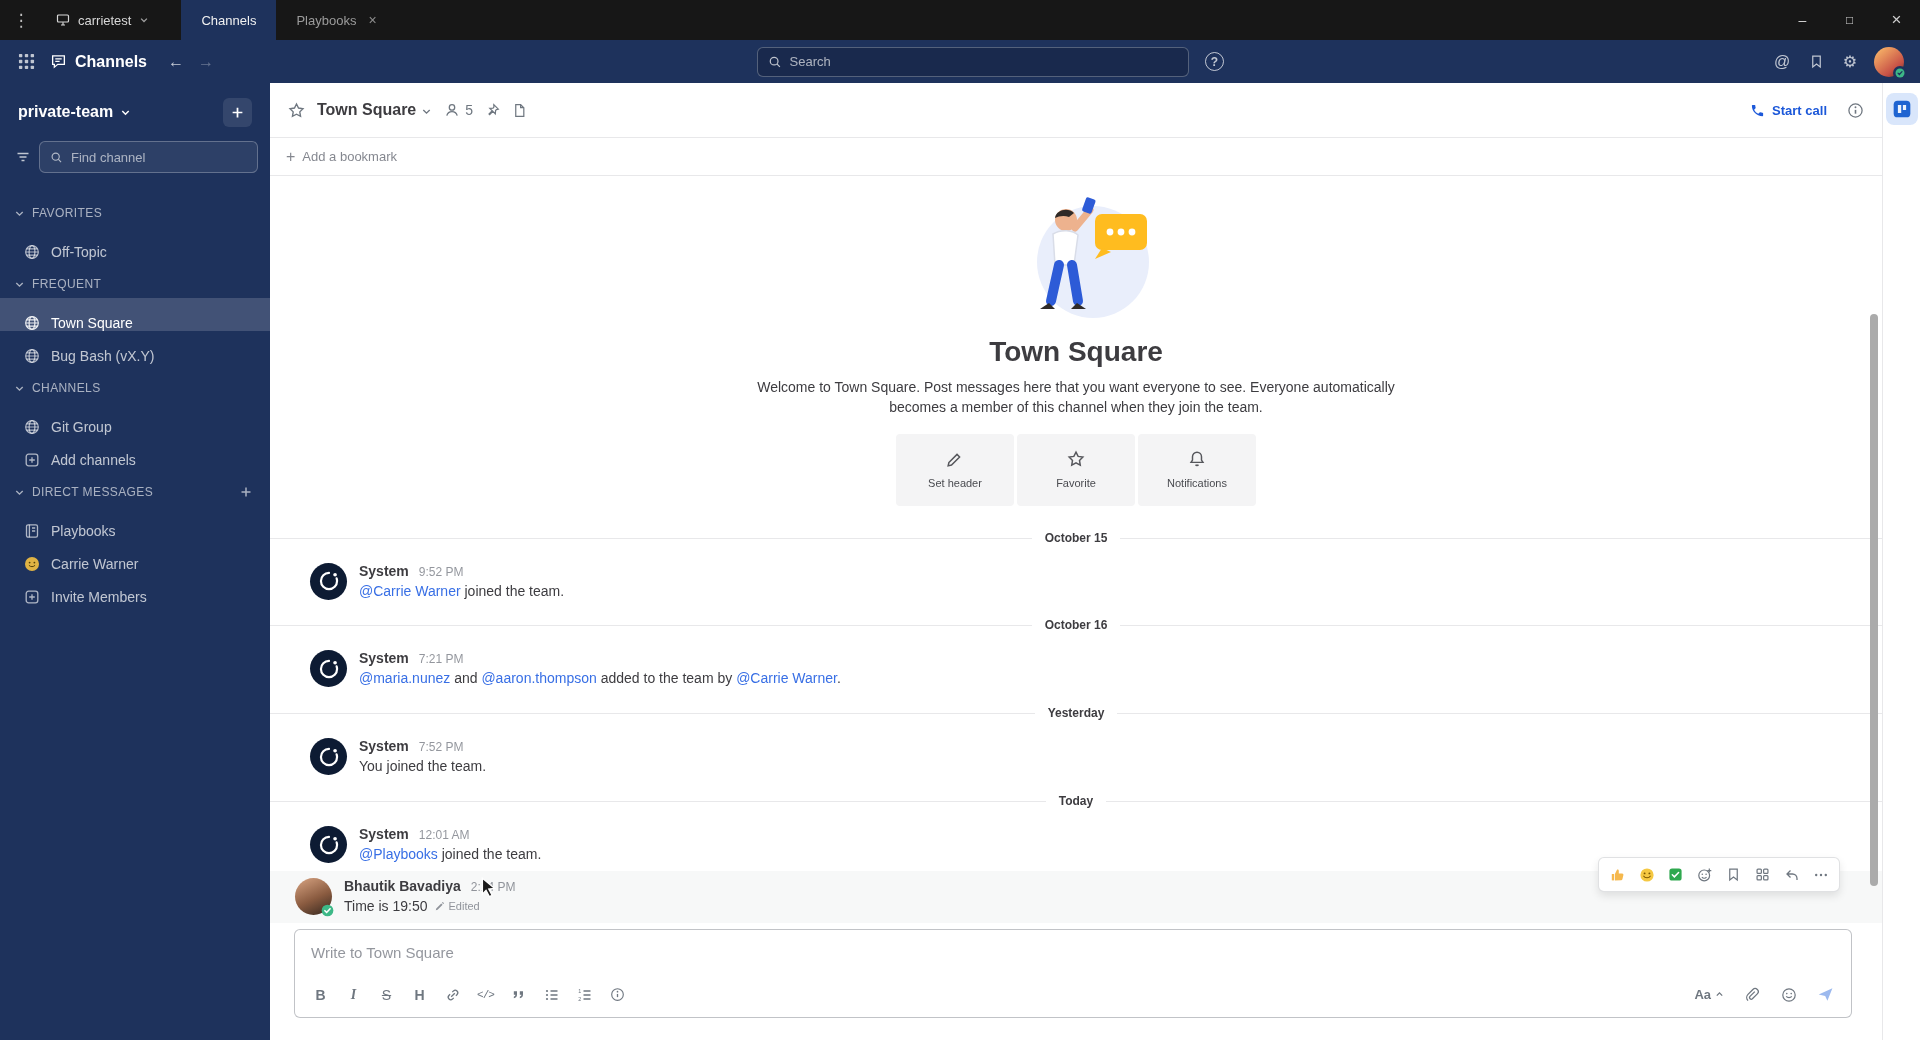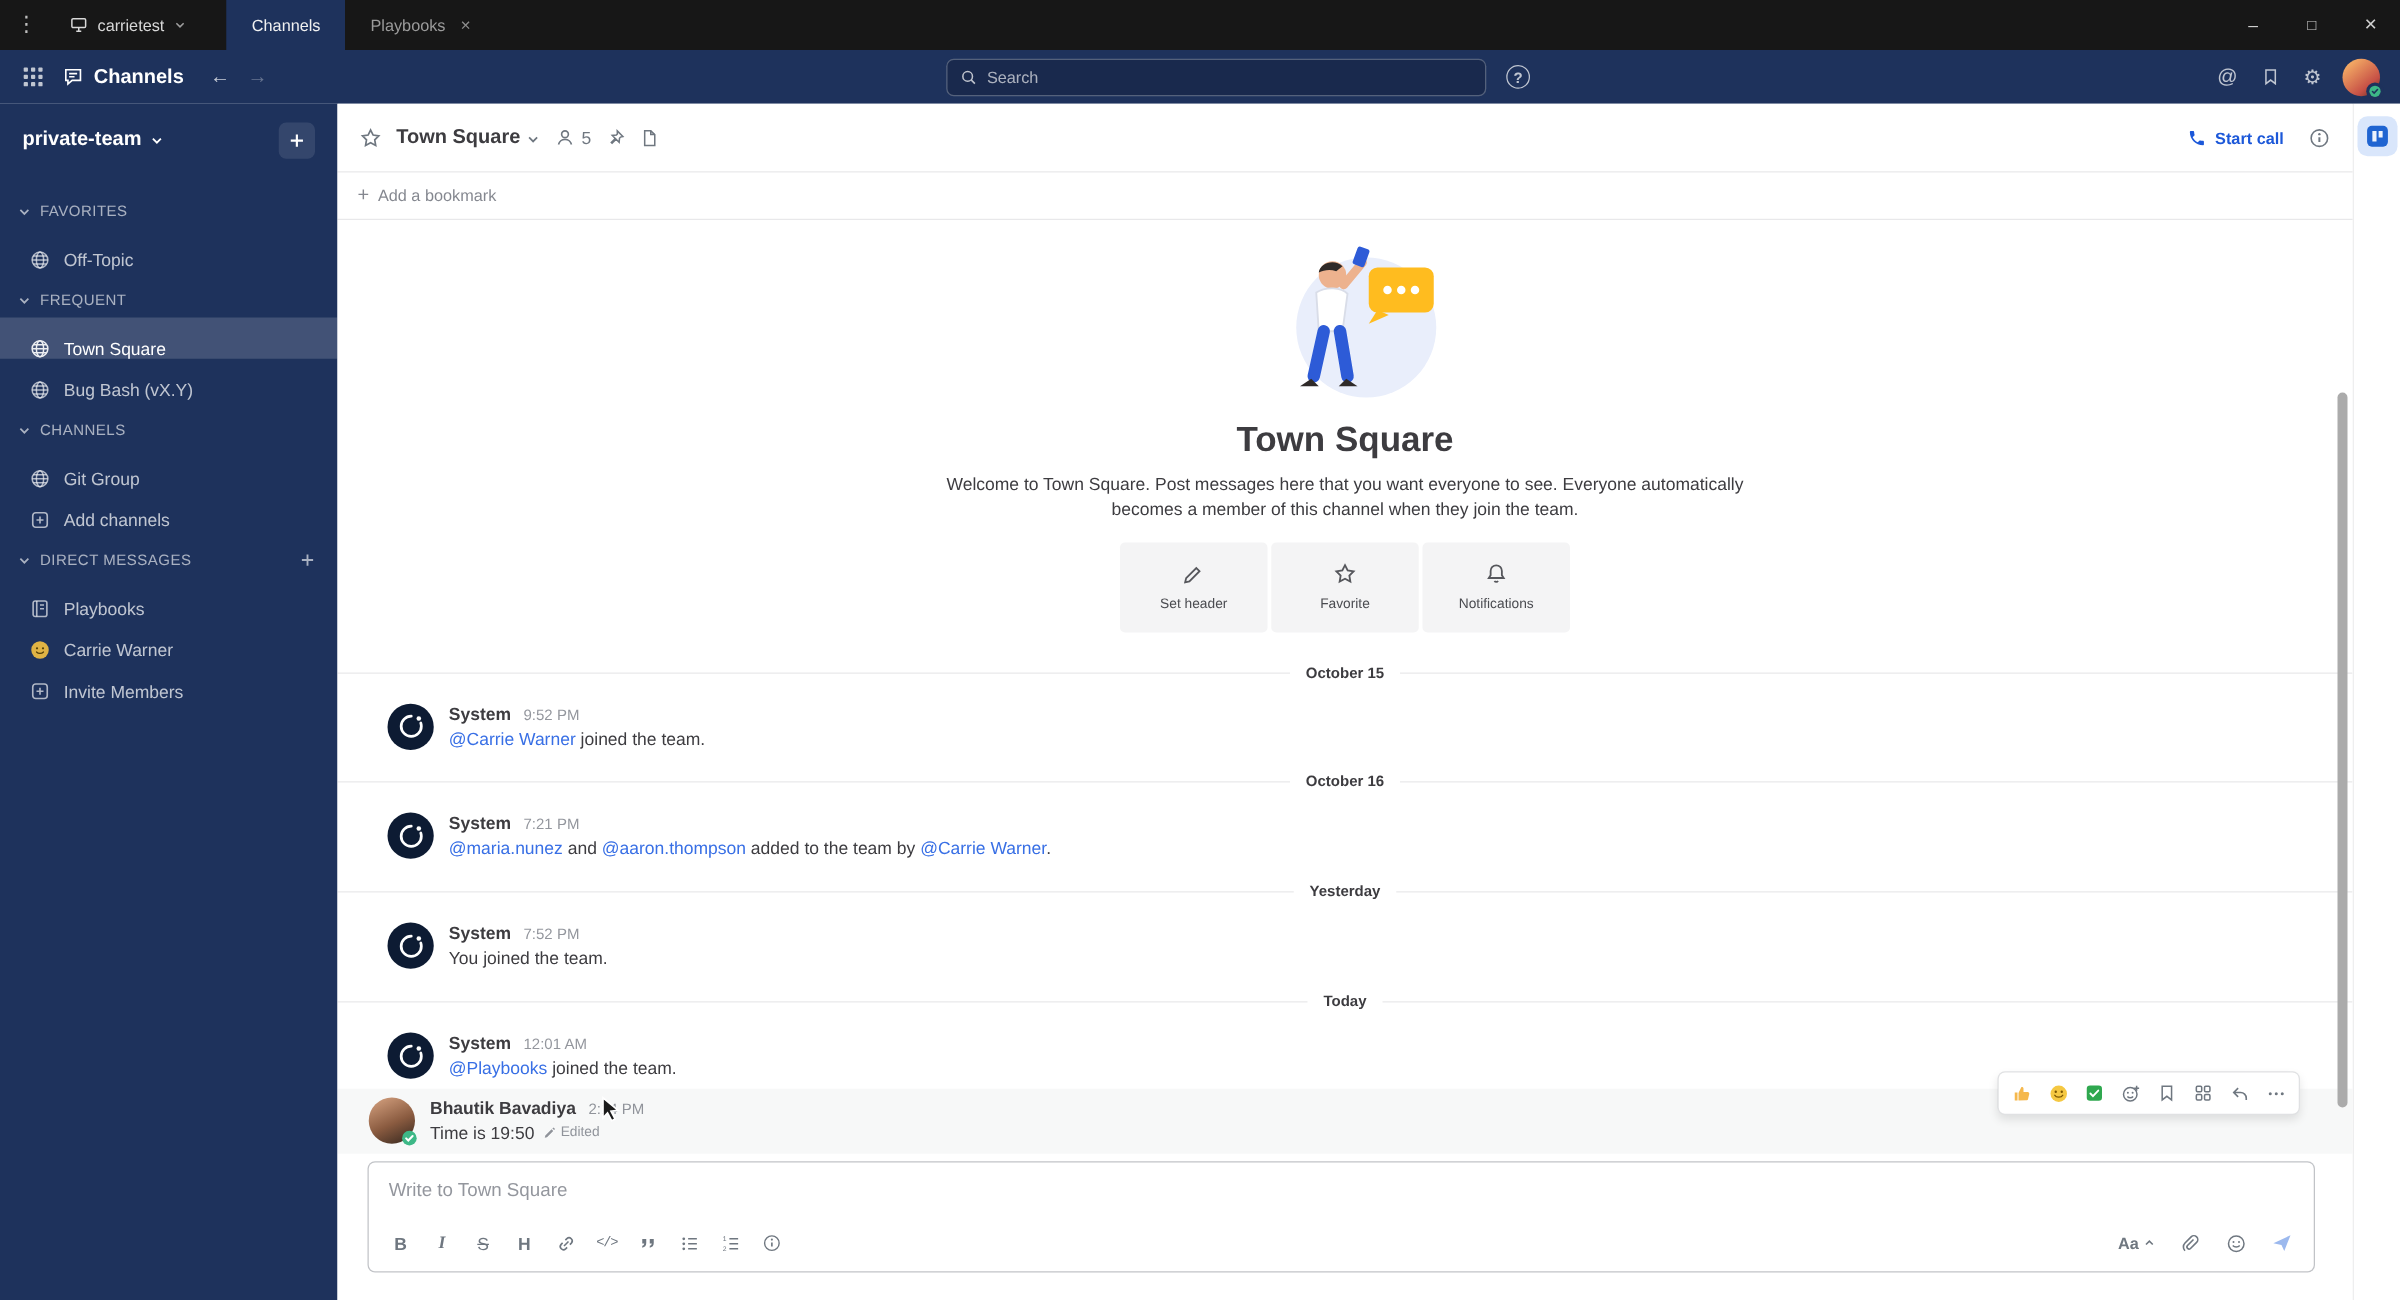--- a/index.html
+++ b/index.html
@@ -258,20 +258,38 @@
                 <path d="M2.5 4.3L6 7.8l3.5-3.5"></path>
               </svg>
           </span>
         </div>
         <div class="sb-plus">
           <span>
             <svg viewBox="0 0 12 12" width="13" height="13" stroke="currentColor" stroke-width="1.6">
                 <path d="M6 1.5v9M1.5 6h9"></path>
               </svg>
           </span>
+        </div>
+      </div>
+      <div class="sb-find-row">
+        <div class="sb-filter">
+          <span>
+            <svg viewBox="0 0 16 16" width="16" height="16" fill="none" stroke="currentColor" stroke-width="1.4">
+                <path d="M2.5 4.5h11M4.5 8h7M6.5 11.5h3"></path>
+              </svg>
+          </span>
+        </div>
+        <div class="sb-find">
+          <span>
+            <svg viewBox="0 0 16 16" width="13" height="13" fill="none" stroke="currentColor" stroke-width="1.4">
+                <circle cx="7" cy="7" r="4.4"></circle>
+                <path d="M10.4 10.4l3.2 3.2"></path>
+              </svg>
+          </span>
+          <input placeholder="Find channel" style="">
         </div>
       </div>
       <div class="sb-sections" id="sb-sections">
           <div class="sb-section">
             <div class="sb-sec-head">
               <span class="sec-chev">
                 <svg viewBox="0 0 12 12" width="11" height="11" fill="none" stroke="currentColor" stroke-width="1.5">
                   <path d="M2.5 4.3L6 7.8l3.5-3.5"></path>
                 </svg>
               </span>

